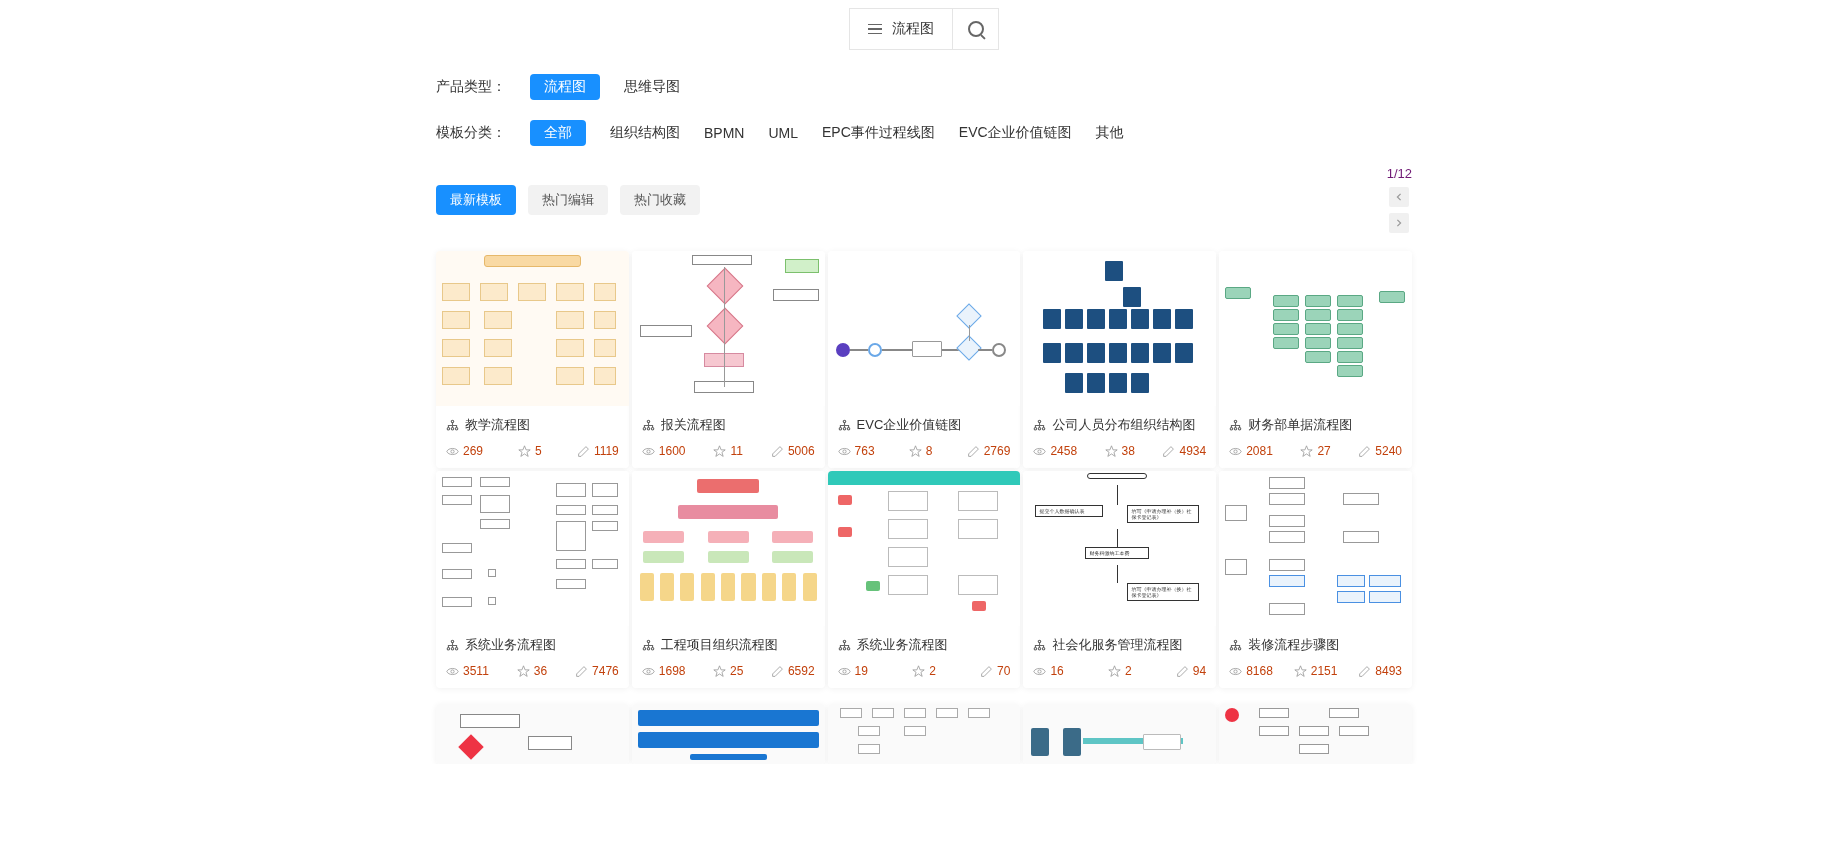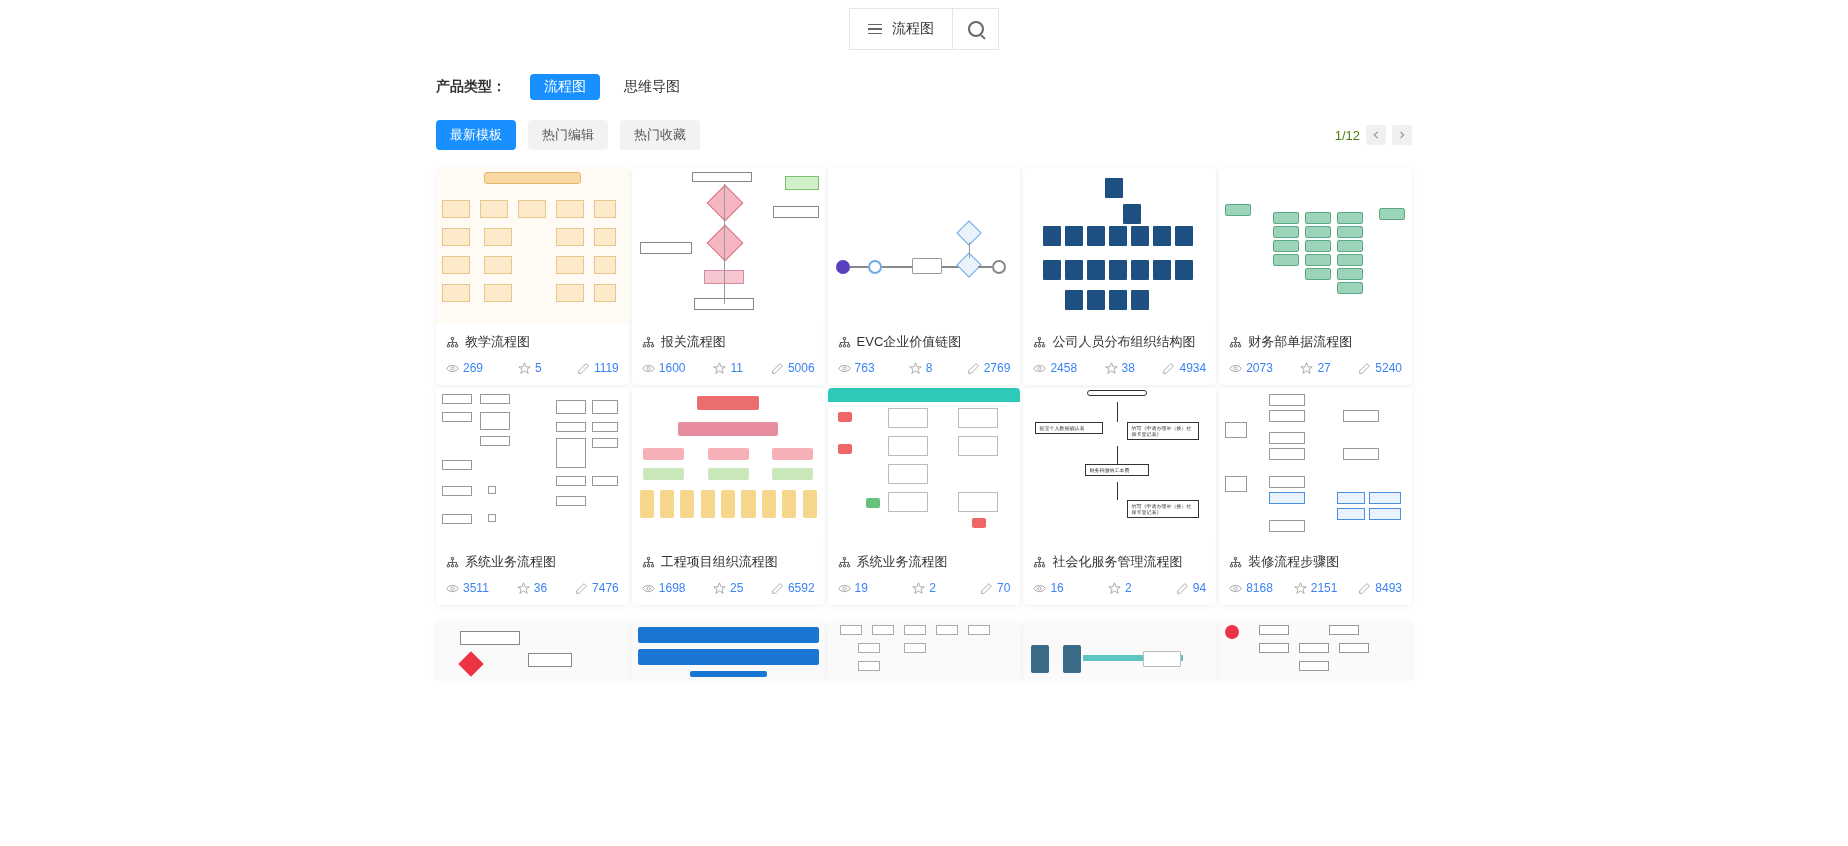--- a/index.html
+++ b/index.html
@@ -13,40 +13,40 @@
     .search-cat .ham span { display:block; width: 14px; height: 1.5px; background: #666; }
     .search-input-wrap { display: flex; align-items: center; border: 1px solid #e5e5e5; border-left: none; height: 42px; width: 380px; background:#fff; }
     .search-input { flex:1; border:none; outline:none; height:100%; padding: 0 14px; font-size: 14px; color:#333; }
     .search-input::placeholder { color:#aaa; }
     .search-btn { width: 46px; height:42px; border:1px solid #e5e5e5; border-left:none; background:#fff; display:flex; align-items:center; justify-content:center; cursor:pointer; }
     .mag { width:16px; height:16px; border:2px solid #666; border-radius:50%; position:relative; }
     .mag::after { content:''; position:absolute; width:6px; height:2px; background:#666; transform:rotate(45deg); bottom:-3px; right:-4px; border-radius:1px; }
 
     
     .filter-row { display:flex; align-items:center; gap: 24px; padding: 10px 0; font-size:14px; }
-    .filter-label { color:#333; font-weight:700; }
+    .filter-label { color:#333; font-weight:400; }
     .pill { padding: 4px 14px; border-radius: 4px; cursor:pointer; color:#333; }
     .pill.active { background:#1890ff; color:#fff; }
     .plain-link { cursor:pointer; color:#333; }
 
     
     .sort-row { display:flex; align-items:center; gap:12px; padding: 10px 0 18px; }
     .sort-tab { padding:6px 14px; border-radius:4px; background:#f2f2f2; color:#555; cursor:pointer; font-size:13px; }
     .sort-tab.active { background:#1890ff; color:#fff; }
-    .pager { margin-left:auto; display:flex; align-items:center; gap:6px; color:#4d7c0f; font-size:13px; }
+    .pager { margin-left:auto; display:flex; align-items:center; gap:6px; color:#701a75; font-size:13px;flex-direction:column; }
     .pgbtn { width:20px; height:20px; background:#f0f0f0; display:flex; align-items:center; justify-content:center; cursor:pointer; border-radius:2px; }
     .pgbtn svg { width:8px; height:8px; fill:#999; }
 
     
     .grid { display:grid; grid-template-columns: repeat(5, 1fr); gap: 3px; }
     .card { background:#fff; border-radius:4px; box-shadow:0 1px 6px rgba(0,0,0,0.06); overflow:hidden; cursor:pointer; display:flex; flex-direction:column; }
     .thumb { height: 155px; background:#fafafa; position:relative; overflow:hidden; }
     .card-title-row { display:flex; align-items:center; gap:6px; padding:10px 10px 6px; }
     .card-title { font-size:13px; color:#333; white-space:nowrap; overflow:hidden; text-overflow:ellipsis; }
-    .stats { display:flex; align-items:center; gap:4px; padding: 4px 10px 10px; color:#3b82f6; font-size:12px; }
+    .stats { display:flex; align-items:center; gap:4px; padding: 4px 10px 10px; color:#c2410c; font-size:12px; }
     .stat { display:flex; align-items:center; gap:4px; }
     .stat.views { flex: 0 0 auto; }
     .stat.favs { flex: 1; justify-content:center; }
     .stat.uses { flex: 0 0 auto; margin-left:auto; }
 
     
     .ic { width:13px; height:13px; display:inline-block; }
     .ic svg { width:100%; height:100%; display:block; }
     .tree-ic svg { stroke:#666; fill:none; stroke-width:1.4; }
 
@@ -130,20 +130,30 @@
       <span class="mag"></span>
     </div>
   </div>
 
   <div class="filter-row">
     <span class="filter-label">产品类型：</span>
     <span class="pill active">流程图</span>
     <span class="plain-link">思维导图</span>
   </div>
 
+  <div class="filter-row">
+    <span class="filter-label">模板分类：</span>
+    <span class="pill active">全部</span>
+    <span class="plain-link">组织结构图</span>
+    <span class="plain-link">BPMN</span>
+    <span class="plain-link">UML</span>
+    <span class="plain-link">EPC事件过程线图</span>
+    <span class="plain-link">EVC企业价值链图</span>
+    <span class="plain-link">其他</span>
+  </div>
 
   <div class="sort-row">
     <span class="sort-tab active">最新模板</span>
     <span class="sort-tab">热门编辑</span>
     <span class="sort-tab">热门收藏</span>
     <div class="pager">
       <span>1/12</span>
       <span class="pgbtn">
           <svg viewBox="0 0 10 10">
             <path d="M7 1 L3 5 L7 9" stroke="#999" fill="none" stroke-width="1.5"></path>
@@ -426,21 +436,21 @@
         <span class="card-title">财务部单据流程图</span>
       </div>
       <div class="stats">
         <span class="stat views">
             <span class="ic">
               <svg viewBox="0 0 16 16">
                 <path d="M1 8 C3 3 13 3 15 8 C13 13 3 13 1 8 Z" fill="none" stroke="#999"></path>
                 <circle cx="8" cy="8" r="2" fill="none" stroke="#999"></circle>
               </svg>
             </span>
-            <span>2073</span>
+            <span>2081</span>
           </span>
         <span class="stat favs">
             <span class="ic">
               <svg viewBox="0 0 16 16">
                 <path d="M8 1 L10 6 L15 6 L11 9 L12.5 14 L8 11 L3.5 14 L5 9 L1 6 L6 6 Z" fill="none" stroke="#999"></path>
               </svg>
             </span>
             <span>27</span>
           </span>
         <span class="stat uses">

